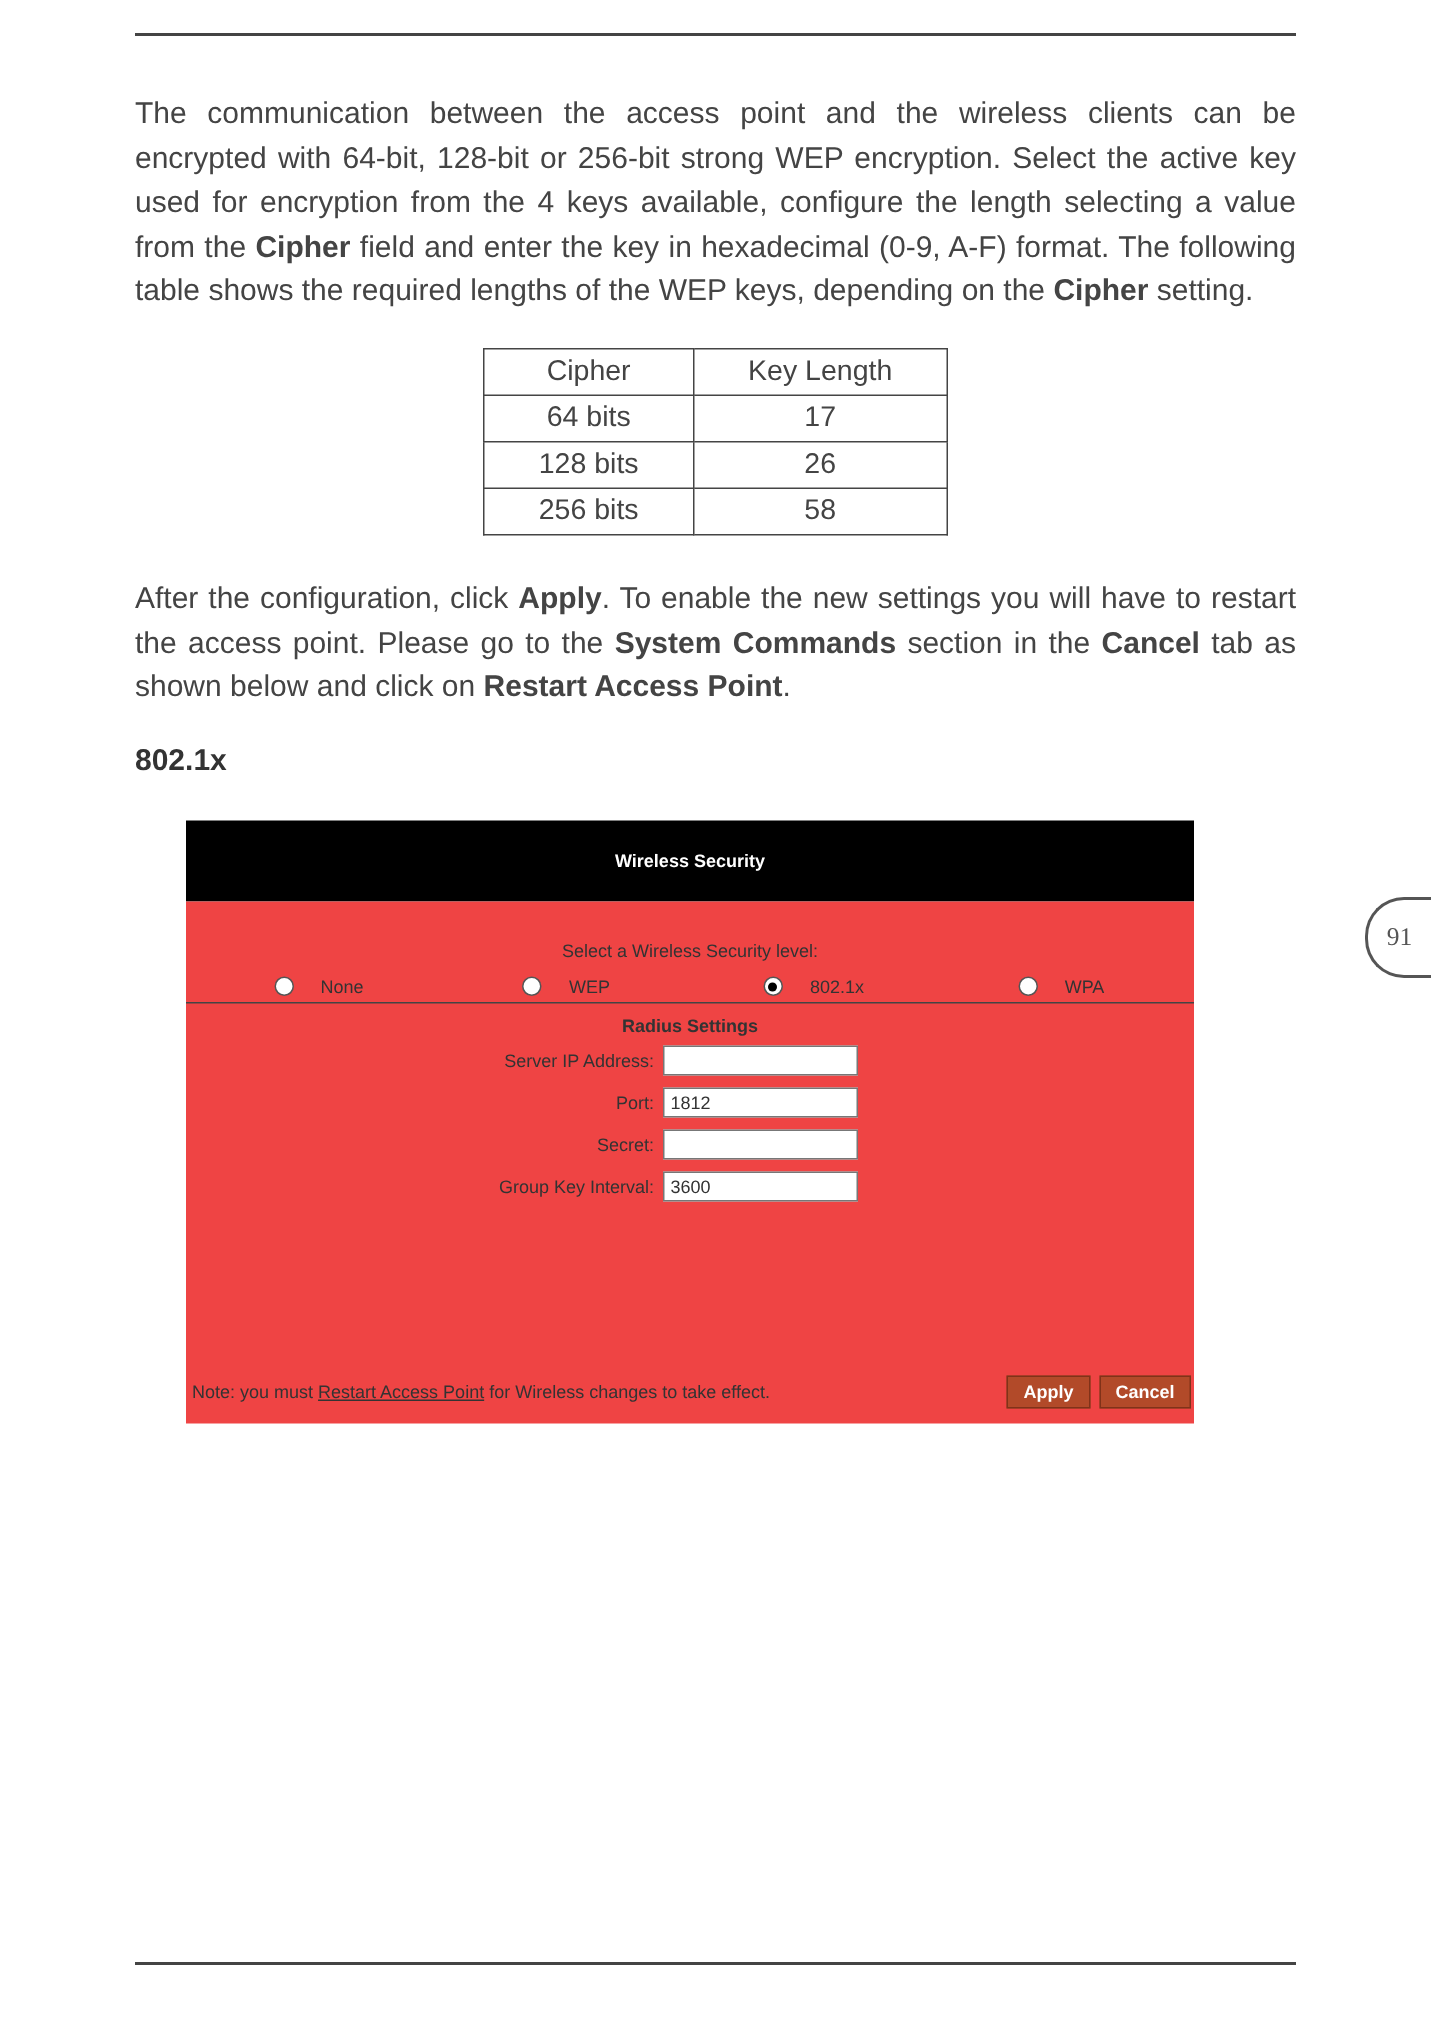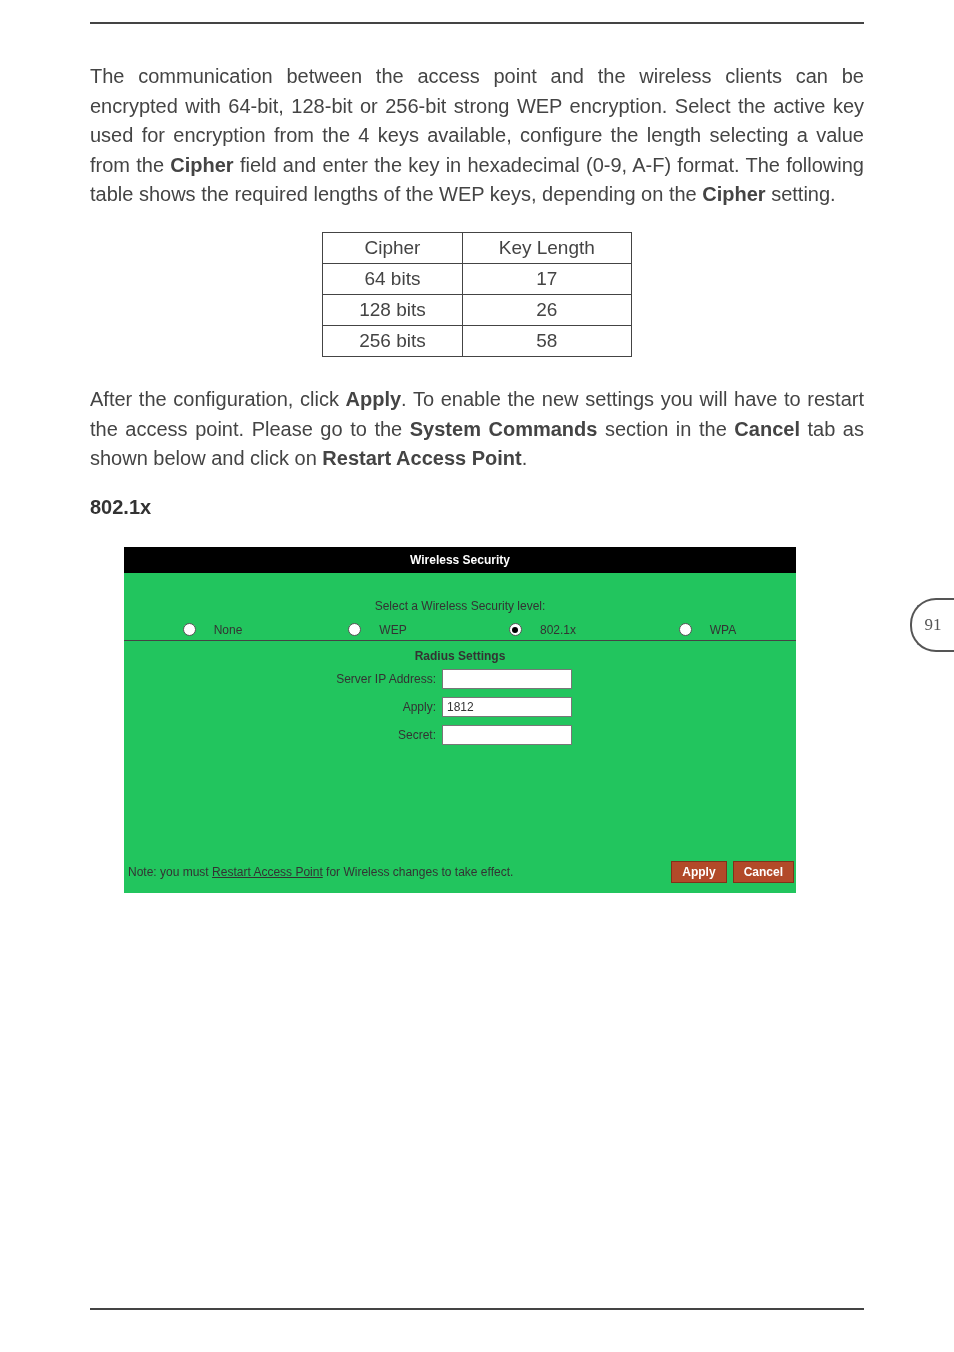--- a/index.html
+++ b/index.html
@@ -86,25 +86,25 @@
     width: 672px;
     font-family: Verdana, Arial, sans-serif;
     font-size: 12px;
     color: #333;
   }
   .ss-titlebar {
     background: #000;
     color: #fff;
     font-weight: bold;
     text-align: center;
-    padding: 6px 0;
+    padding: 20px 0;
     font-size: 12px;
   }
   .ss-body {
-    background: #22c55e;
+    background: #ef4444;
     padding: 26px 0 4px 0;
   }
   .ss-select-label {
     text-align: center;
     font-size: 12px;
     color: #333;
     margin-bottom: 10px;
   }
   .ss-radio-row {
     display: flex;
@@ -275,26 +275,30 @@
       </div>
 
       <div class="ss-radius-head">Radius Settings</div>
 
       <div class="ss-form">
         <div class="ss-form-row">
           <div class="ss-form-label">Server IP Address:</div>
           <input class="ss-form-input" value="" style="">
         </div>
         <div class="ss-form-row">
-          <div class="ss-form-label">Apply:</div>
+          <div class="ss-form-label">Port:</div>
           <input class="ss-form-input" value="1812" style="">
         </div>
         <div class="ss-form-row">
           <div class="ss-form-label">Secret:</div>
           <input class="ss-form-input" value="" style="">
+        </div>
+        <div class="ss-form-row">
+          <div class="ss-form-label">Group Key Interval:</div>
+          <input class="ss-form-input" value="3600" style="">
         </div>
       </div>
 
       <div class="ss-footer">
         <div class="ss-footer-note">
           <span>Note: you must </span><span class="ul">Restart Access Point</span><span> for Wireless changes to take effect.</span>
         </div>
         <button class="ss-btn">Apply</button>
         <button class="ss-btn">Cancel</button>
       </div>

